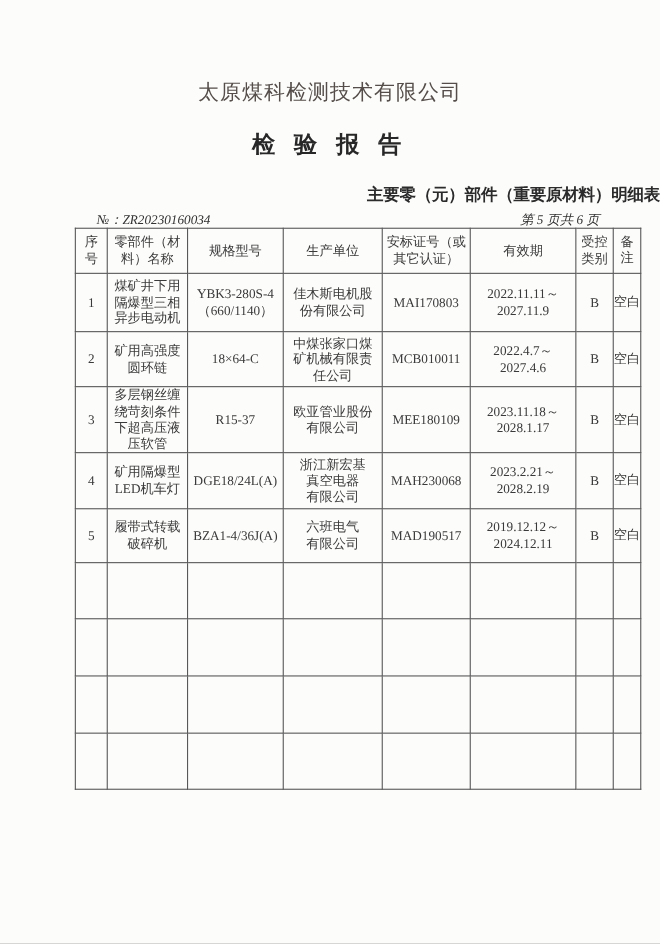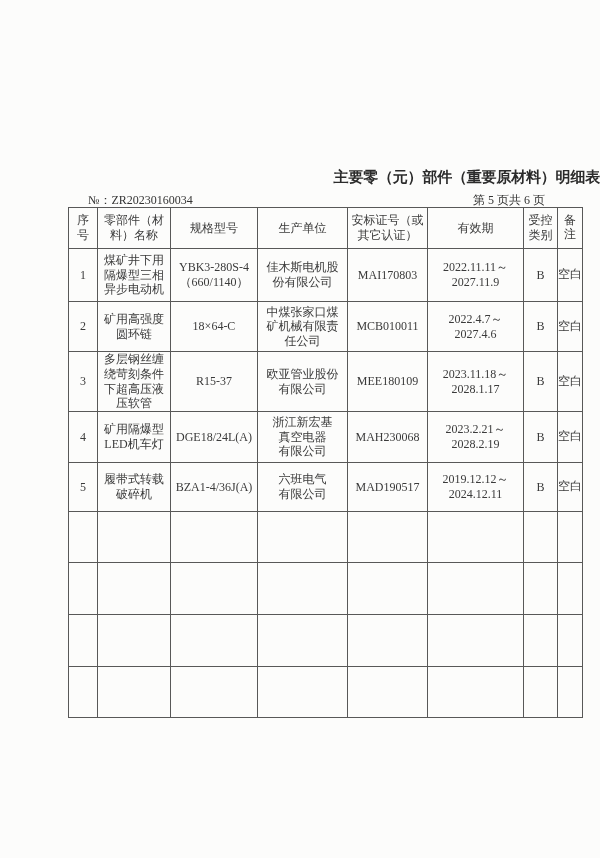--- a/index.html
+++ b/index.html
@@ -20,21 +20,21 @@
     position:absolute;top:150px;left:0;right:0;text-align:center;
     font-size:15px;font-weight:bold;color:#2b2b2b;
     text-decoration:underline;text-underline-offset:2px;
   }
   .subtitle{
     position:absolute;top:168px;left:0;right:0;text-align:right;
     font-size:15px;font-weight:bold;color:#2b2b2b;letter-spacing:-0.2px;
   }
   .meta{
     position:absolute;top:192px;left:88px;width:457px;
-    display:flex;justify-content:space-between;font-size:12px;color:#333;
+    display:flex;justify-content:space-between;font-size:12px;color:#333;font-style:italic;
   }
   table.parts{
     position:absolute;left:68px;top:207px;width:514px;
     border-collapse:collapse;table-layout:fixed;
     font-size:12px;color:#3a3a3a;
   }
   .parts th,.parts td{
     border:1px solid #585858;text-align:center;vertical-align:middle;
     padding:0 3px;line-height:1.22;white-space:pre-line;
     font-weight:normal;word-break:break-word;overflow:hidden;
@@ -50,21 +50,23 @@
   .parts tbody tr:nth-child(7){height:52px;}
   .parts tbody tr:nth-child(8){height:52px;}
   .parts tbody tr:nth-child(9){height:51px;}
   .parts tbody tr:nth-child(10){height:52px;}
 </style>
 </head>
 <body>
 
 <div class="sheet">
 
-
+  <div class="company">太原煤科检测技术有限公司</div>
+
+  <div class="report-title">检 验 报 告</div>
 
 
   <div class="subtitle">主要零（元）部件（重要原材料）明细表</div>
 
   <div class="meta">
     <span><span>№：</span><span>ZR20230160034</span></span>
     <span>第 5 页共 6 页</span>
   </div>
 
   <table class="parts">

